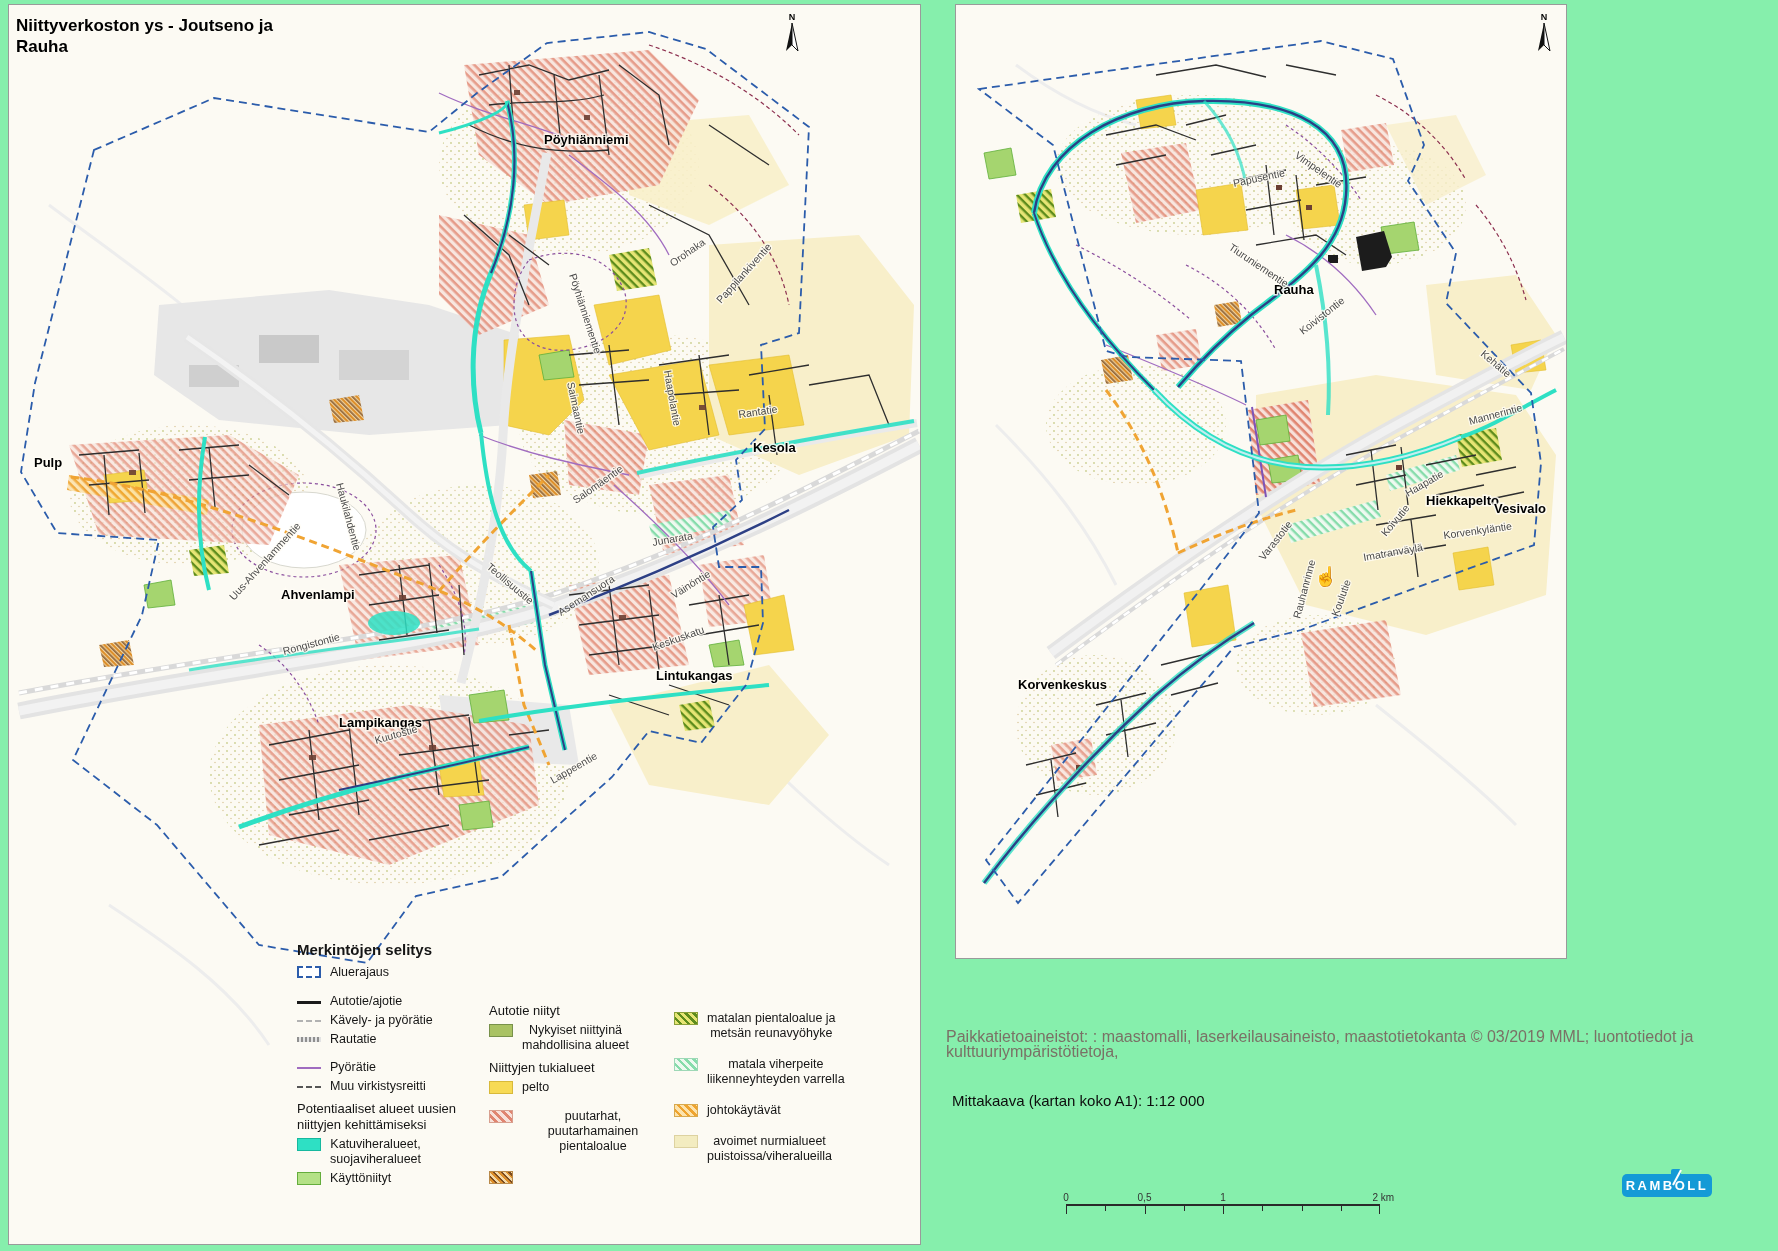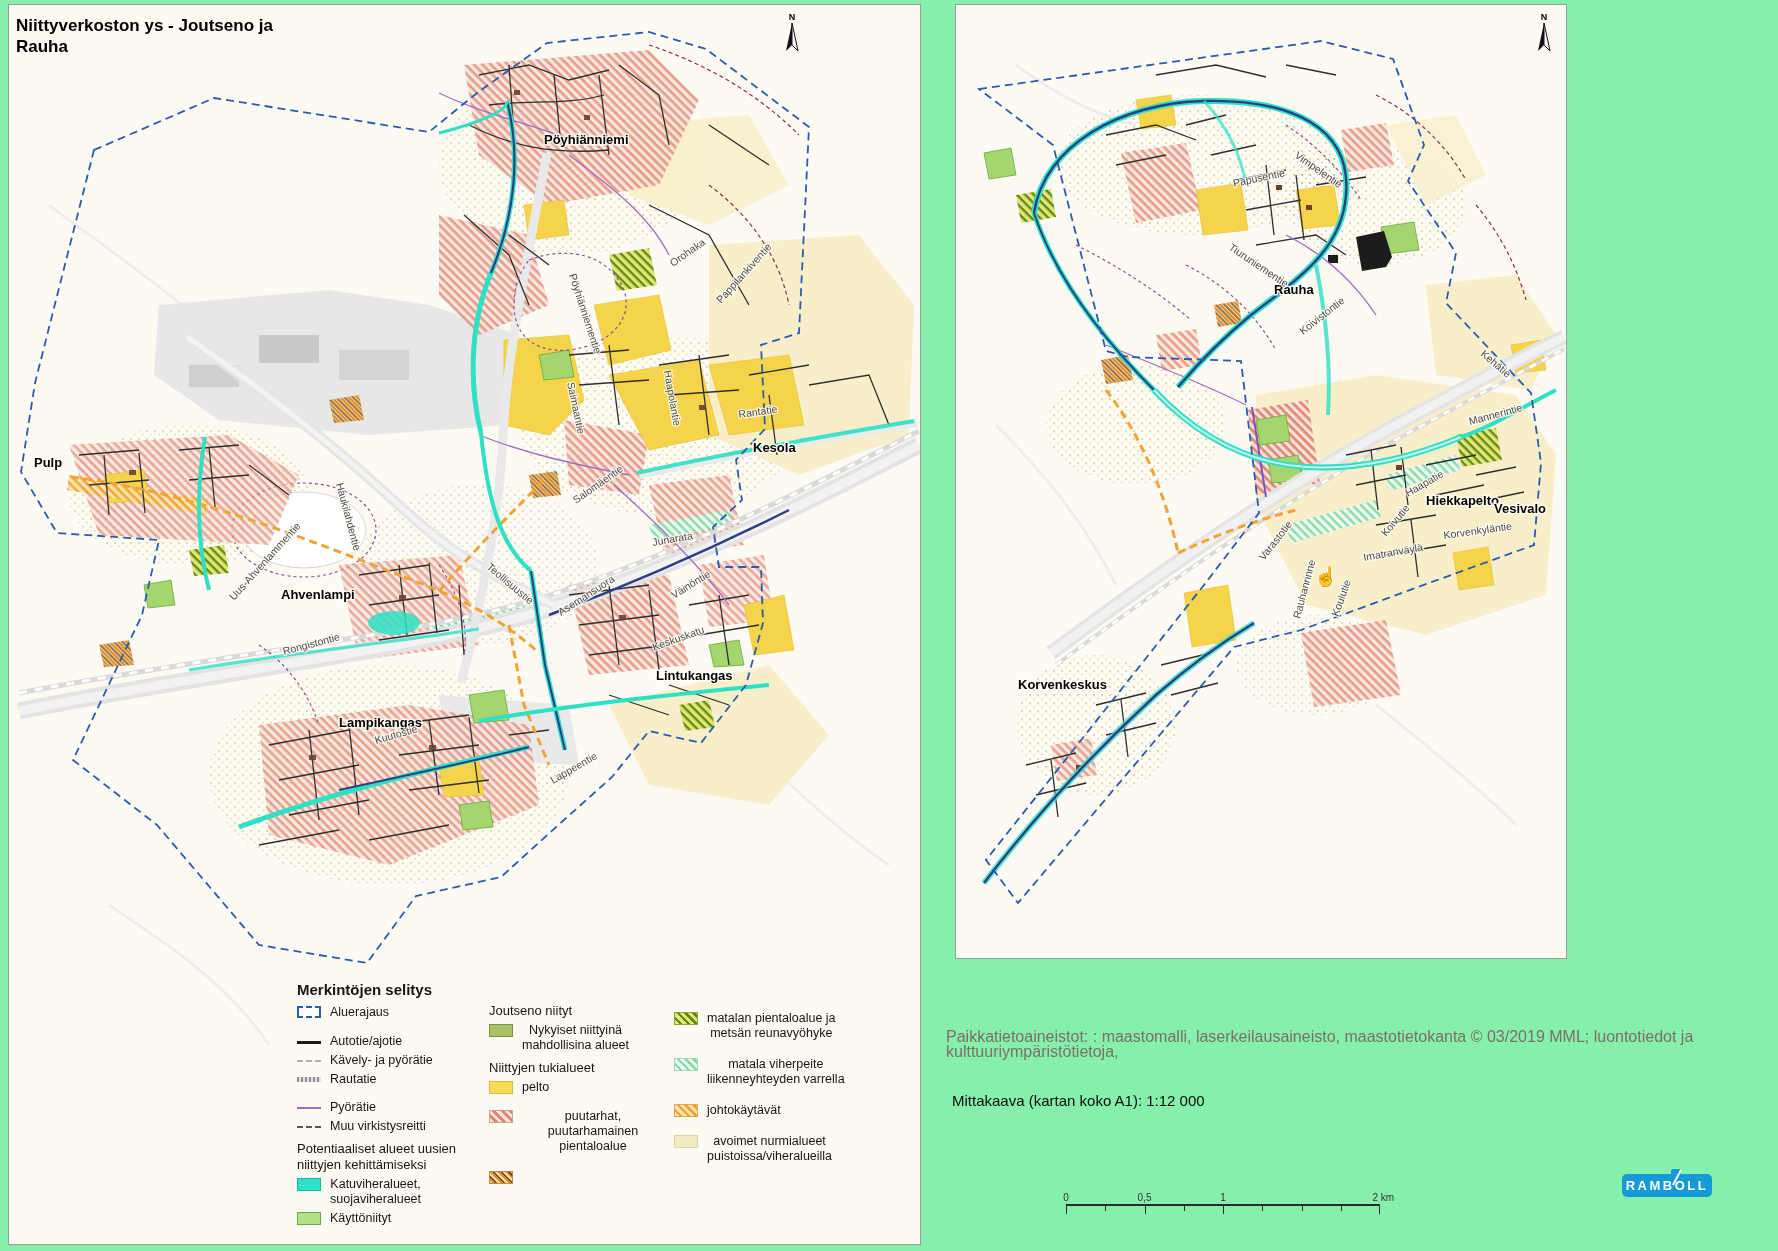--- a/index.html
+++ b/index.html
@@ -228,21 +228,21 @@
   </svg>
 
   <div class="north" style="left:775px;top:8px;">
     <div class="north-n">N</div>
     <svg width="14" height="30" style="position:static">
       <polygon points="7,0 1,28 7,22" fill="#111"></polygon>
       <polygon points="7,0 13,28 7,22" fill="#fff" stroke="#111" stroke-width="1"></polygon>
     </svg>
   </div>
 
-  <div class="legend-col" style="left:288px;top:976px;width:190px;">
+  <div class="legend-col" style="left:288px;top:936px;width:190px;">
     <div class="lg-title">Merkintöjen selitys</div>
     <div class="lrow">
       <span class="sw sw-alue"></span>
       <span>Aluerajaus</span>
         </div>
     <div style="height:6px"></div>
     <div class="lrow">
       <span class="sw-line"></span>
       <span>Autotie/ajotie</span>
         </div>
@@ -271,21 +271,21 @@
       <span class="sw sw-cyan"></span>
       <span><span>Katuviheralueet,</span><br><span>suojaviheralueet</span></span>
         </div>
     <div class="lrow">
       <span class="sw sw-green"></span>
       <span>Käyttöniityt</span>
         </div>
   </div>
 
   <div class="legend-col" style="left:480px;top:998px;width:175px;">
-    <div class="lg-sub" style="margin-top:0">Joutseno niityt</div>
+    <div class="lg-sub" style="margin-top:0">Autotie niityt</div>
     <div class="lrow">
       <span class="sw sw-olive"></span>
       <span><span>Nykyiset niittyinä</span><br><span>mahdollisina alueet</span></span>
         </div>
     <div class="lg-sub">Niittyjen tukialueet</div>
     <div class="lrow">
       <span class="sw sw-pelto"></span>
       <span>pelto</span>
         </div>
     <div style="height:6px"></div>

